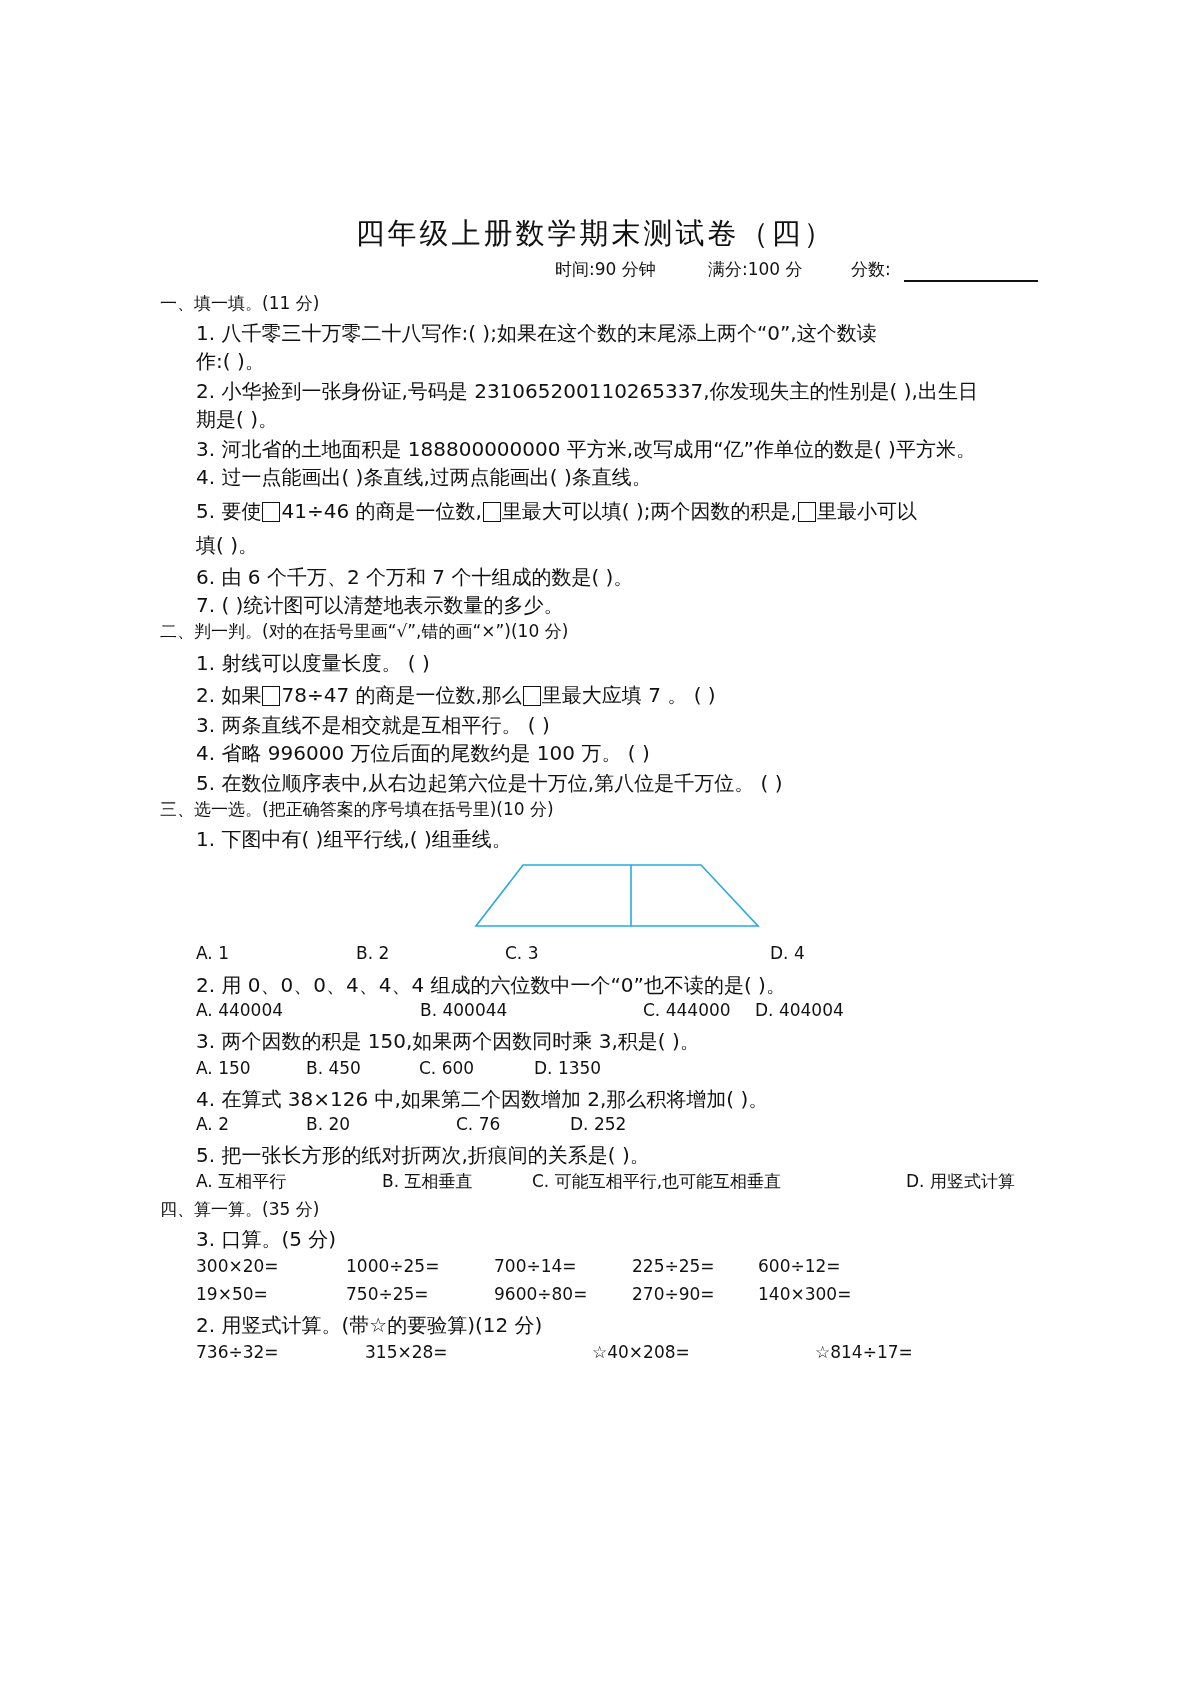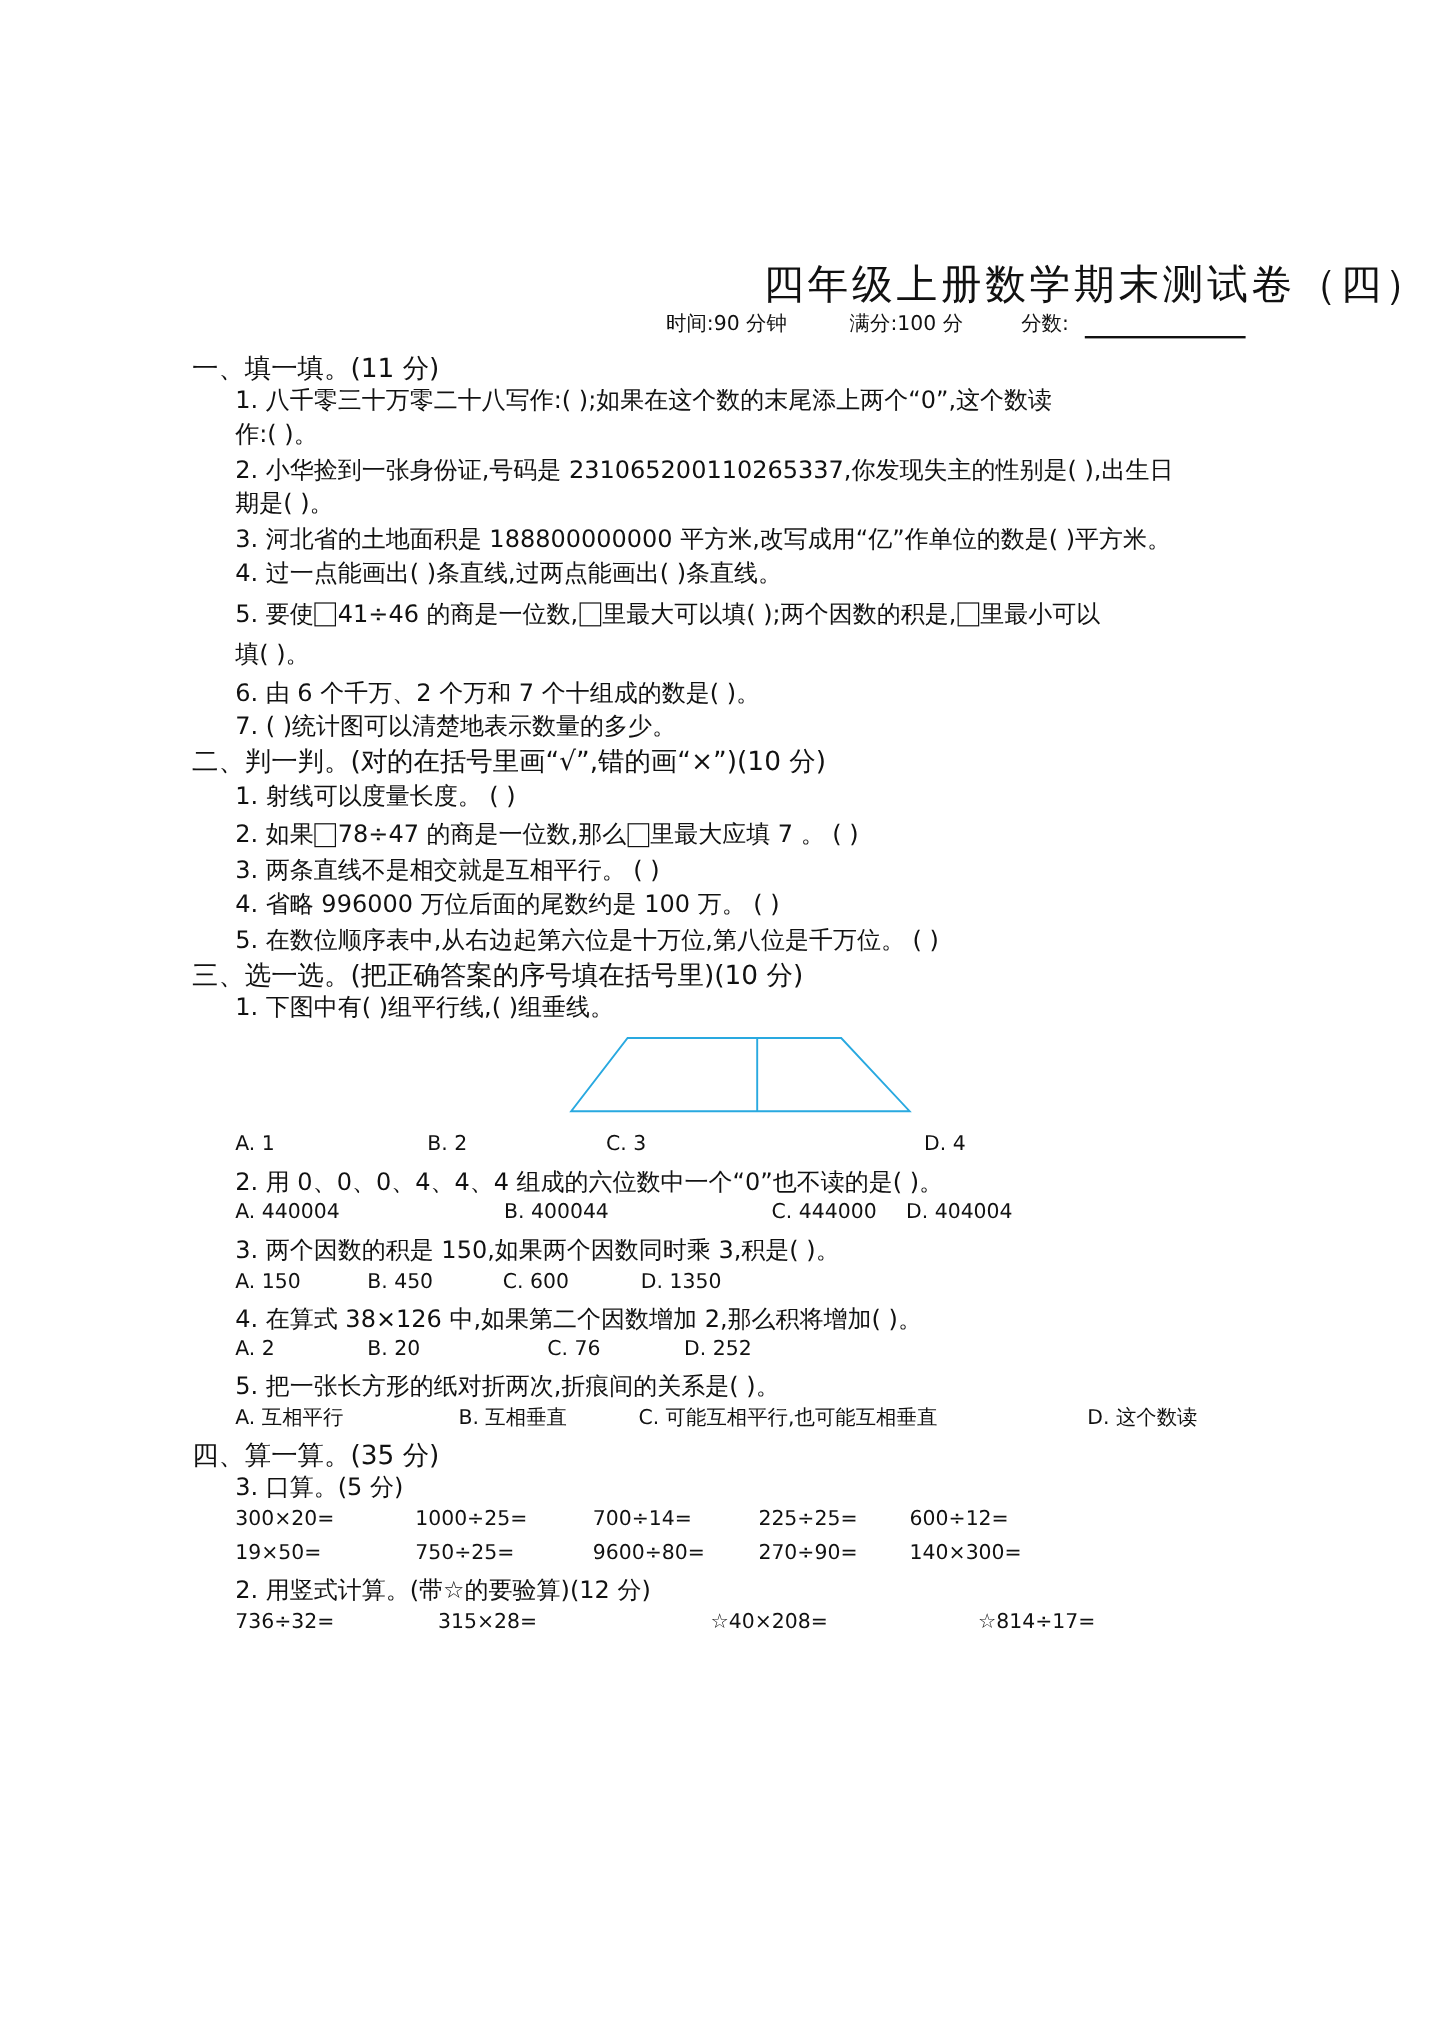--- a/index.html
+++ b/index.html
@@ -2,24 +2,24 @@
 <html><head>
 <meta charset="utf-8">
 <style>
   html, body { margin: 0; padding: 0; background: #ffffff; }
   body {
     width: 1191px; height: 1684px; position: relative; overflow: hidden;
     font-family: "DejaVu Sans", "Liberation Sans", sans-serif;
     color: #111111;
   }
   .abs { position: absolute; white-space: nowrap; }
-  .title { left: 0; width: 1191px; top: 214px; text-align: right; font-size: 34px; letter-spacing: 3px; font-family: "DejaVu Serif", "Liberation Serif", serif; }
+  .title { left: 0; width: 1191px; top: 214px; text-align: center; font-size: 29px; letter-spacing: 3px; font-family: "DejaVu Serif", "Liberation Serif", serif; }
   .meta { top: 258px; font-size: 17px; }
   .score-line { position: absolute; top: 280px; left: 904px; width: 134px; border-bottom: 2px solid #111; }
-  .sec { font-size: 22px; left: 160px; }
+  .sec { font-size: 17px; left: 160px; }
   .q { font-size: 20px; left: 196px; }
   .t { font-size: 17px; }
   .box { display: inline-block; width: 18px; height: 20px; border: 1.5px solid #111; vertical-align: -4px; margin: 0 1px; box-sizing: border-box; }
   svg.fig { position: absolute; left: 473px; top: 863px; }
 </style>
 </head>
 <body>
 
 <div class="abs title">四年级上册数学期末测试卷（四）</div>
 <div class="abs meta" style="left:555px">时间:90 分钟</div>
@@ -76,21 +76,21 @@
 <div class="abs q" style="top:1086px">4.  在算式 38×126 中,如果第二个因数增加 2,那么积将增加(     )。</div>
 <div class="abs t" style="left:196px;top:1114px">A.  2</div>
 <div class="abs t" style="left:306px;top:1114px">B.  20</div>
 <div class="abs t" style="left:456px;top:1114px">C.  76</div>
 <div class="abs t" style="left:570px;top:1114px">D.  252</div>
 
 <div class="abs q" style="top:1142px">5.  把一张长方形的纸对折两次,折痕间的关系是(     )。</div>
 <div class="abs t" style="left:196px;top:1170px">A.  互相平行</div>
 <div class="abs t" style="left:382px;top:1170px">B.  互相垂直</div>
 <div class="abs t" style="left:532px;top:1170px">C.  可能互相平行,也可能互相垂直</div>
-<div class="abs t" style="left:906px;top:1170px">D.  这个数读</div>
+<div class="abs t" style="left:906px;top:1170px">D.  用竖式计算</div>
 
 <div class="abs sec" style="top:1198px">四、算一算。(35 分)</div>
 <div class="abs q" style="top:1226px">3.  口算。(5 分)</div>
 
 <div class="abs t" style="left:196px;top:1256px">300×20=</div>
 <div class="abs t" style="left:346px;top:1256px">1000÷25=</div>
 <div class="abs t" style="left:494px;top:1256px">700÷14=</div>
 <div class="abs t" style="left:632px;top:1256px">225÷25=</div>
 <div class="abs t" style="left:758px;top:1256px">600÷12=</div>
 

